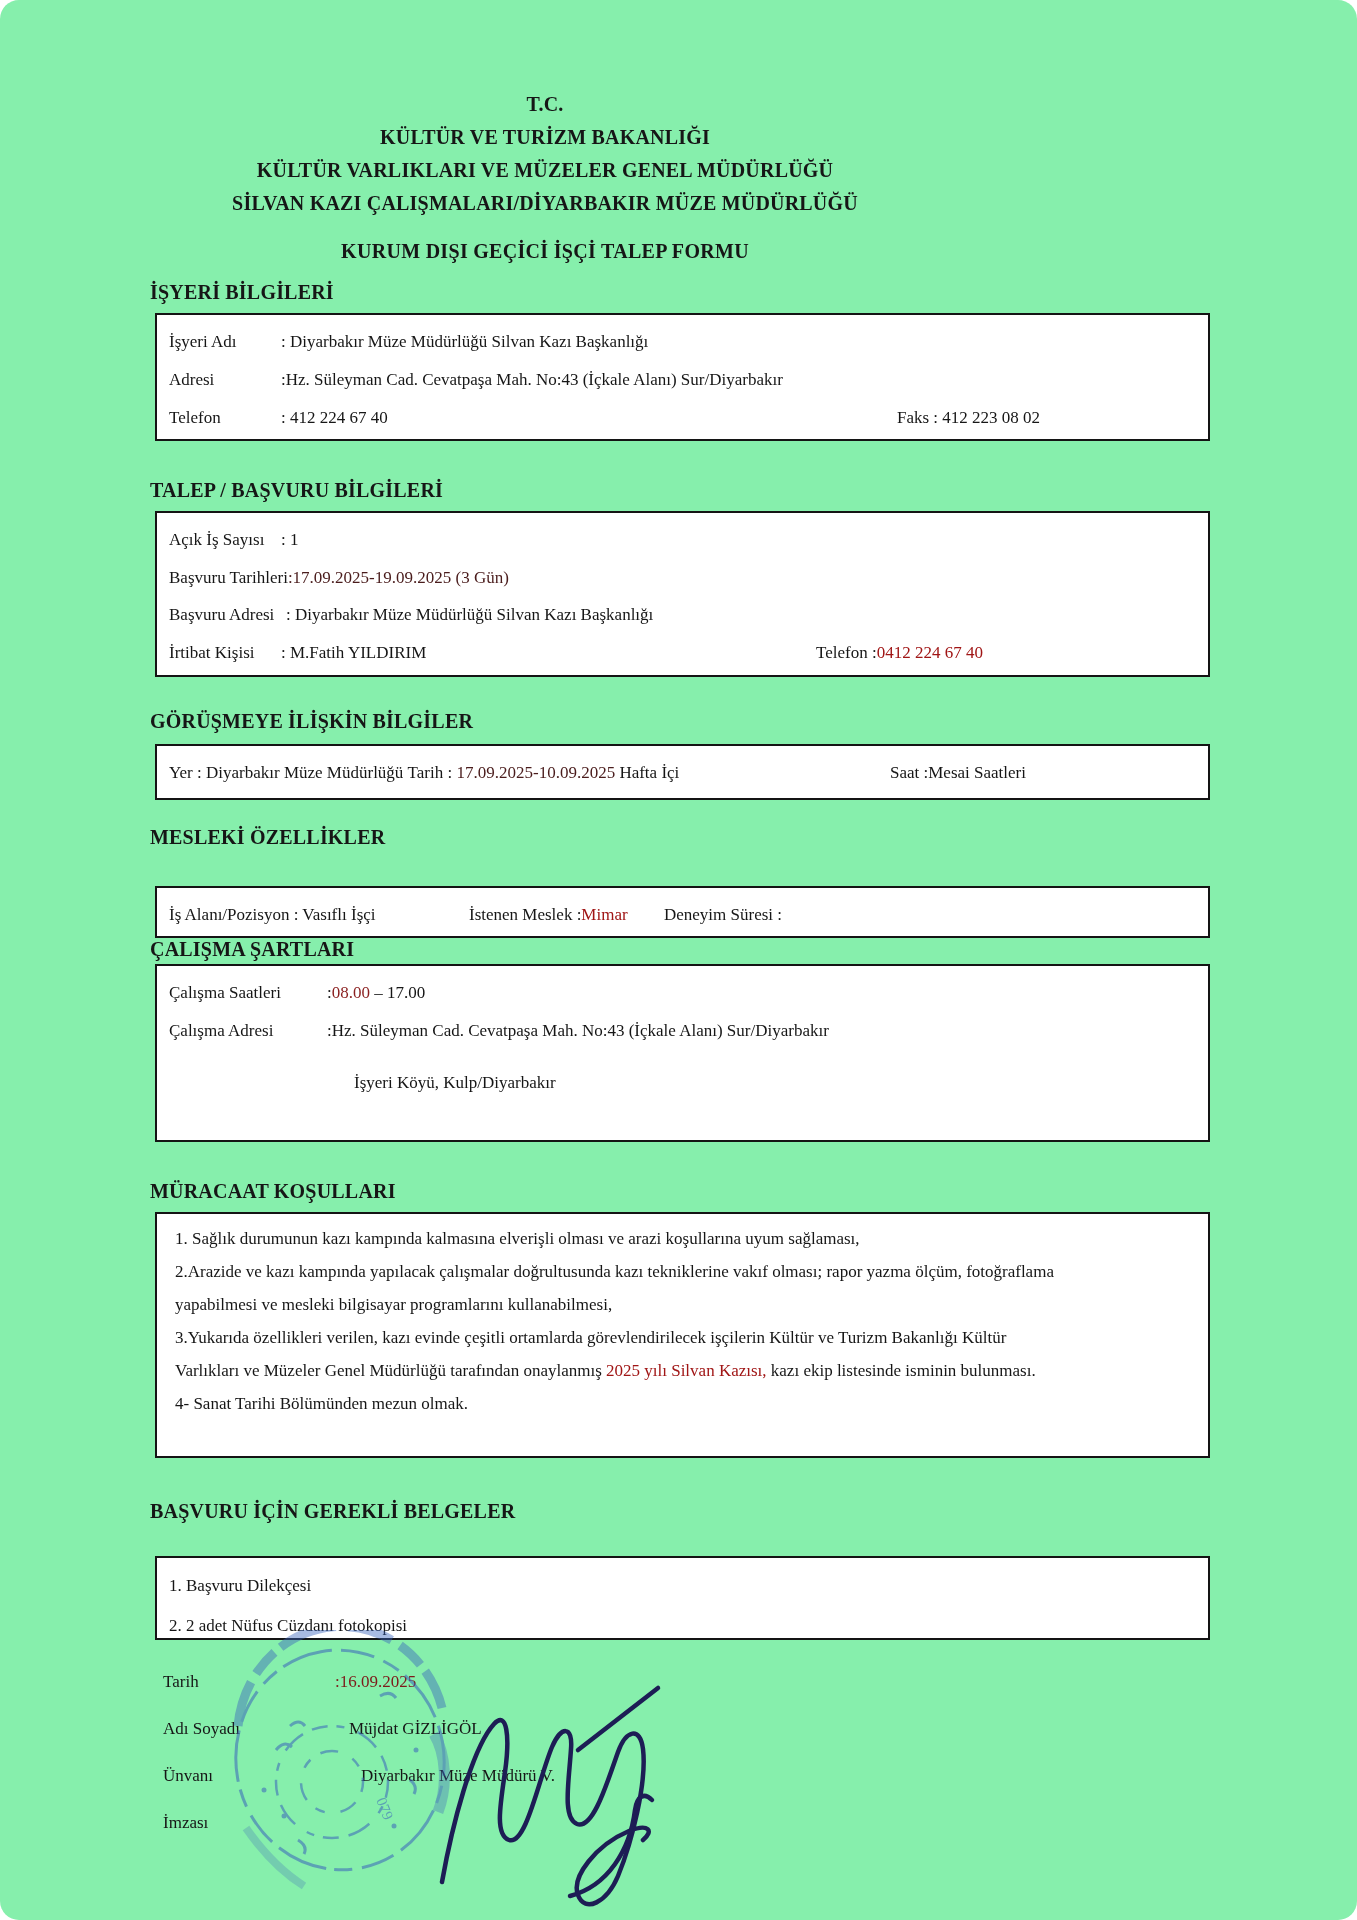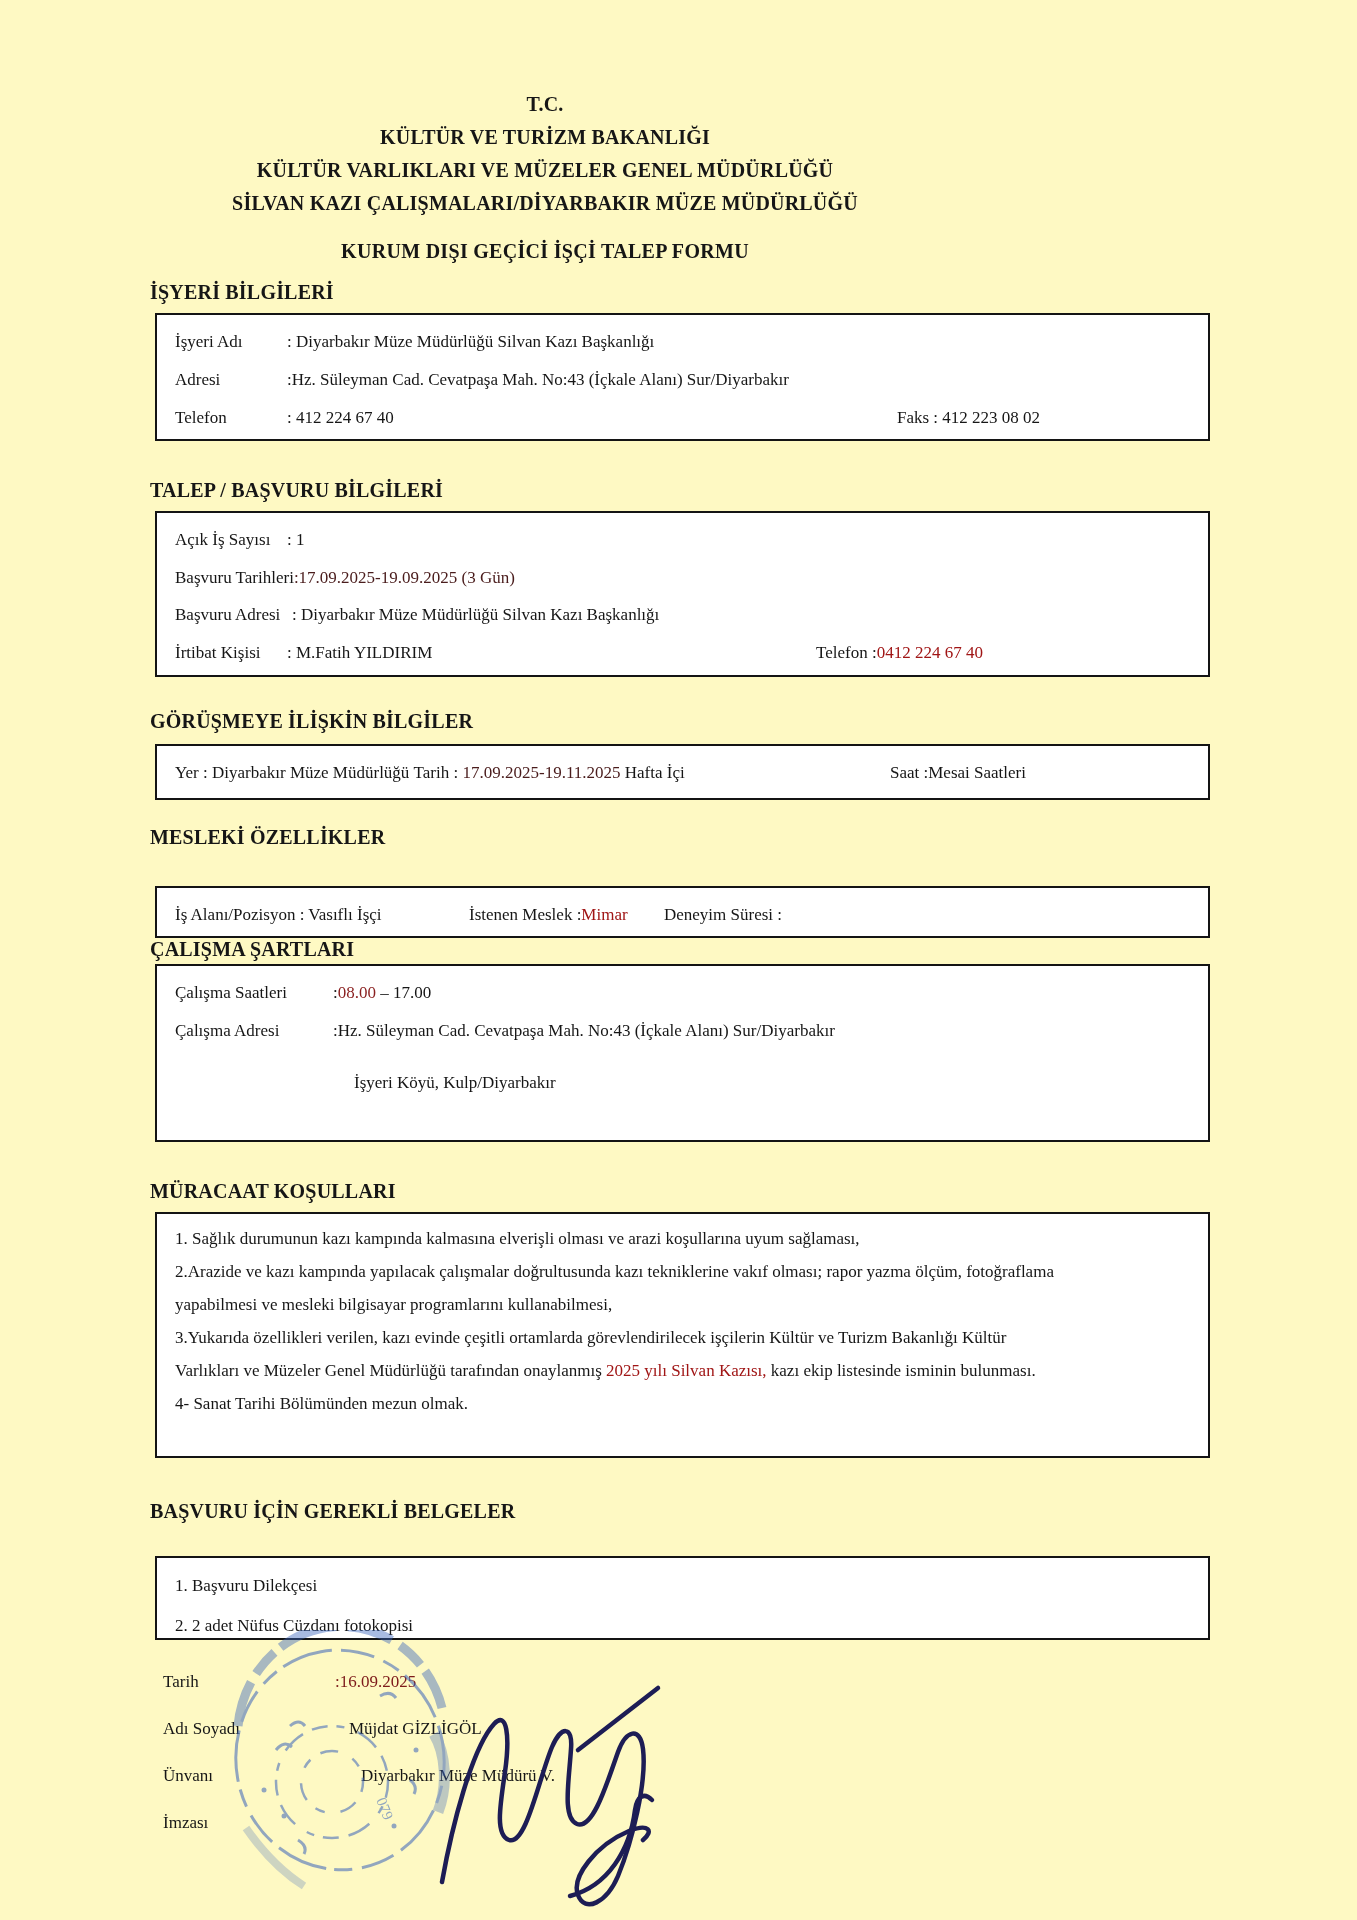--- a/index.html
+++ b/index.html
@@ -1,37 +1,38 @@
 <!DOCTYPE html>
 <html lang="tr" style="--text: #161616; --accent_red: #a01515; --dark_red: #4a1c1c; --mid_red: #8a1f1f; --footer_red: #7d1a1a; --stamp_blue: #3a64bb; --signature_ink: #1d1d55;"><head>
 <meta charset="utf-8">
 <style>
   html,body{margin:0;padding:0;background:#ffffff;}
   .page{
-    position:relative;width:1357px;height:1920px;margin:0 auto;background:#fef9c3;
+    position:relative;width:1357px;height:1920px;margin:0 auto;background:#86efac;
     font-family:"Liberation Serif","DejaVu Serif",serif;color:var(--text,#161616);
     overflow:hidden;
+    border-radius:19px;
   }
   .hdr{position:absolute;left:0;top:88px;width:1090px;text-align:center;
        font-weight:700;font-size:20px;line-height:33px;letter-spacing:.2px;}
   .form-title{position:absolute;left:0;top:240px;width:1090px;text-align:center;
        font-weight:700;font-size:20px;letter-spacing:.3px;}
   .sec-h{position:absolute;left:150px;font-weight:700;font-size:20px;letter-spacing:.2px;}
   #sec1-h{top:281px}#sec2-h{top:479px}#sec3-h{top:710px}#sec4-h{top:826px}
   #sec5-h{top:938px}#sec6-h{top:1180px}#sec7-h{top:1500px}
   .box{position:absolute;left:155px;width:1055px;border:2px solid #141414;
        box-sizing:border-box;background:#fff;padding:8px 0;}
   #box1{top:313px;height:128px}
   #box2{top:511px;height:166px}
   #box3{top:744px;height:56px}
   #box4{top:886px;height:52px}
   #box5{top:964px;height:178px}
   #box6{top:1212px;height:246px;padding:8px 18px}
   #box7{top:1556px;height:84px}
-  .row{position:relative;display:flex;padding:0 18px;line-height:38px;font-size:17px;}
+  .row{position:relative;display:flex;padding:0 12px;line-height:38px;font-size:17px;}
   #box2 .row{line-height:37.5px}
   #box7 .row{line-height:40px}
   .lbl{flex:0 0 112px;white-space:nowrap;}
   .lbl-w{flex:0 0 158px;white-space:nowrap;}
   .val{white-space:nowrap;}
   .abs{position:absolute;top:0;white-space:nowrap;}
   .faks-pos{left:740px}
   .tel-pos{left:659px}
   .saat-pos{left:733px}
   .istenen-pos{left:312px}
@@ -100,21 +101,21 @@
       </span>
     </div>
   </div>
 
   <div class="sec-h" id="sec3-h">GÖRÜŞMEYE İLİŞKİN BİLGİLER</div>
   <div class="box" id="box3">
     <div class="row">
       <span>Yer :</span>&nbsp;
       <span>Diyarbakır Müze Müdürlüğü</span>&nbsp;
       <span>Tarih :</span>&nbsp;
-      <span class="dred">17.09.2025-19.11.2025</span>&nbsp;
+      <span class="dred">17.09.2025-10.09.2025</span>&nbsp;
       <span>Hafta İçi</span>
       <span class="abs saat-pos">
         <span>Saat :</span><span>Mesai Saatleri</span>
       </span>
     </div>
   </div>
 
   <div class="sec-h" id="sec4-h">MESLEKİ ÖZELLİKLER</div>
   <div class="box" id="box4">
     <div class="row">

